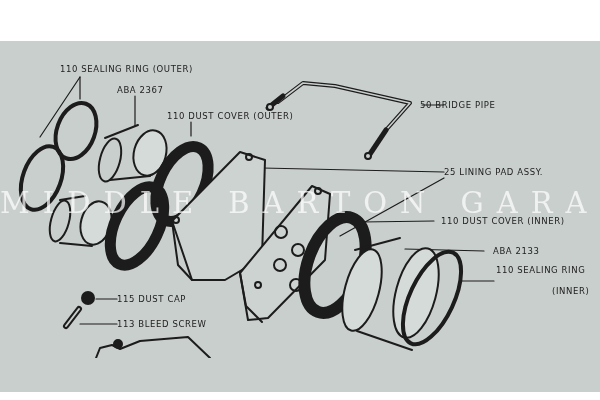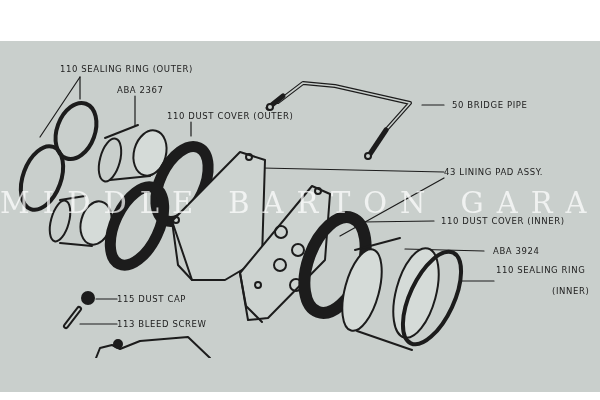--- a/index.html
+++ b/index.html
@@ -76,23 +76,23 @@
       <path d="M66 326 L79 309" stroke="#c9cfcc" stroke-width="2"></path>
 
       <path d="M96 358 L100 348 L112 345 L120 349 L140 341 L188 337 L210 358"></path>
       <circle cx="118" cy="344" r="4" fill="#1c1c1c"></circle>
     </g>
   </svg>
 
   <div class="lbl" style="left:60px; top:23px;">110 SEALING RING (OUTER)</div>
   <div class="lbl" style="left:117px; top:44px;">ABA 2367</div>
   <div class="lbl" style="left:167px; top:70px;">110 DUST COVER (OUTER)</div>
-  <div class="lbl" style="left:452px; top:59px;">50 BRIDGE PIPE</div>
-  <div class="lbl" style="left:444px; top:126px;">43 LINING PAD ASSY.</div>
+  <div class="lbl" style="left:420px; top:59px;">50 BRIDGE PIPE</div>
+  <div class="lbl" style="left:444px; top:126px;">25 LINING PAD ASSY.</div>
   <div class="lbl" style="left:441px; top:175px;">110 DUST COVER (INNER)</div>
-  <div class="lbl" style="left:493px; top:205px;">ABA 3924</div>
+  <div class="lbl" style="left:493px; top:205px;">ABA 2133</div>
   <div class="lbl" style="left:496px; top:224px;">110 SEALING RING</div>
   <div class="lbl" style="left:552px; top:245px;">(INNER)</div>
   <div class="lbl" style="left:117px; top:253px;">115 DUST CAP</div>
   <div class="lbl" style="left:117px; top:278px;">113 BLEED SCREW</div>
 
   <div class="watermark">MIDDLE BARTON GARAGE</div>
 </div>
 
 </body></html>

